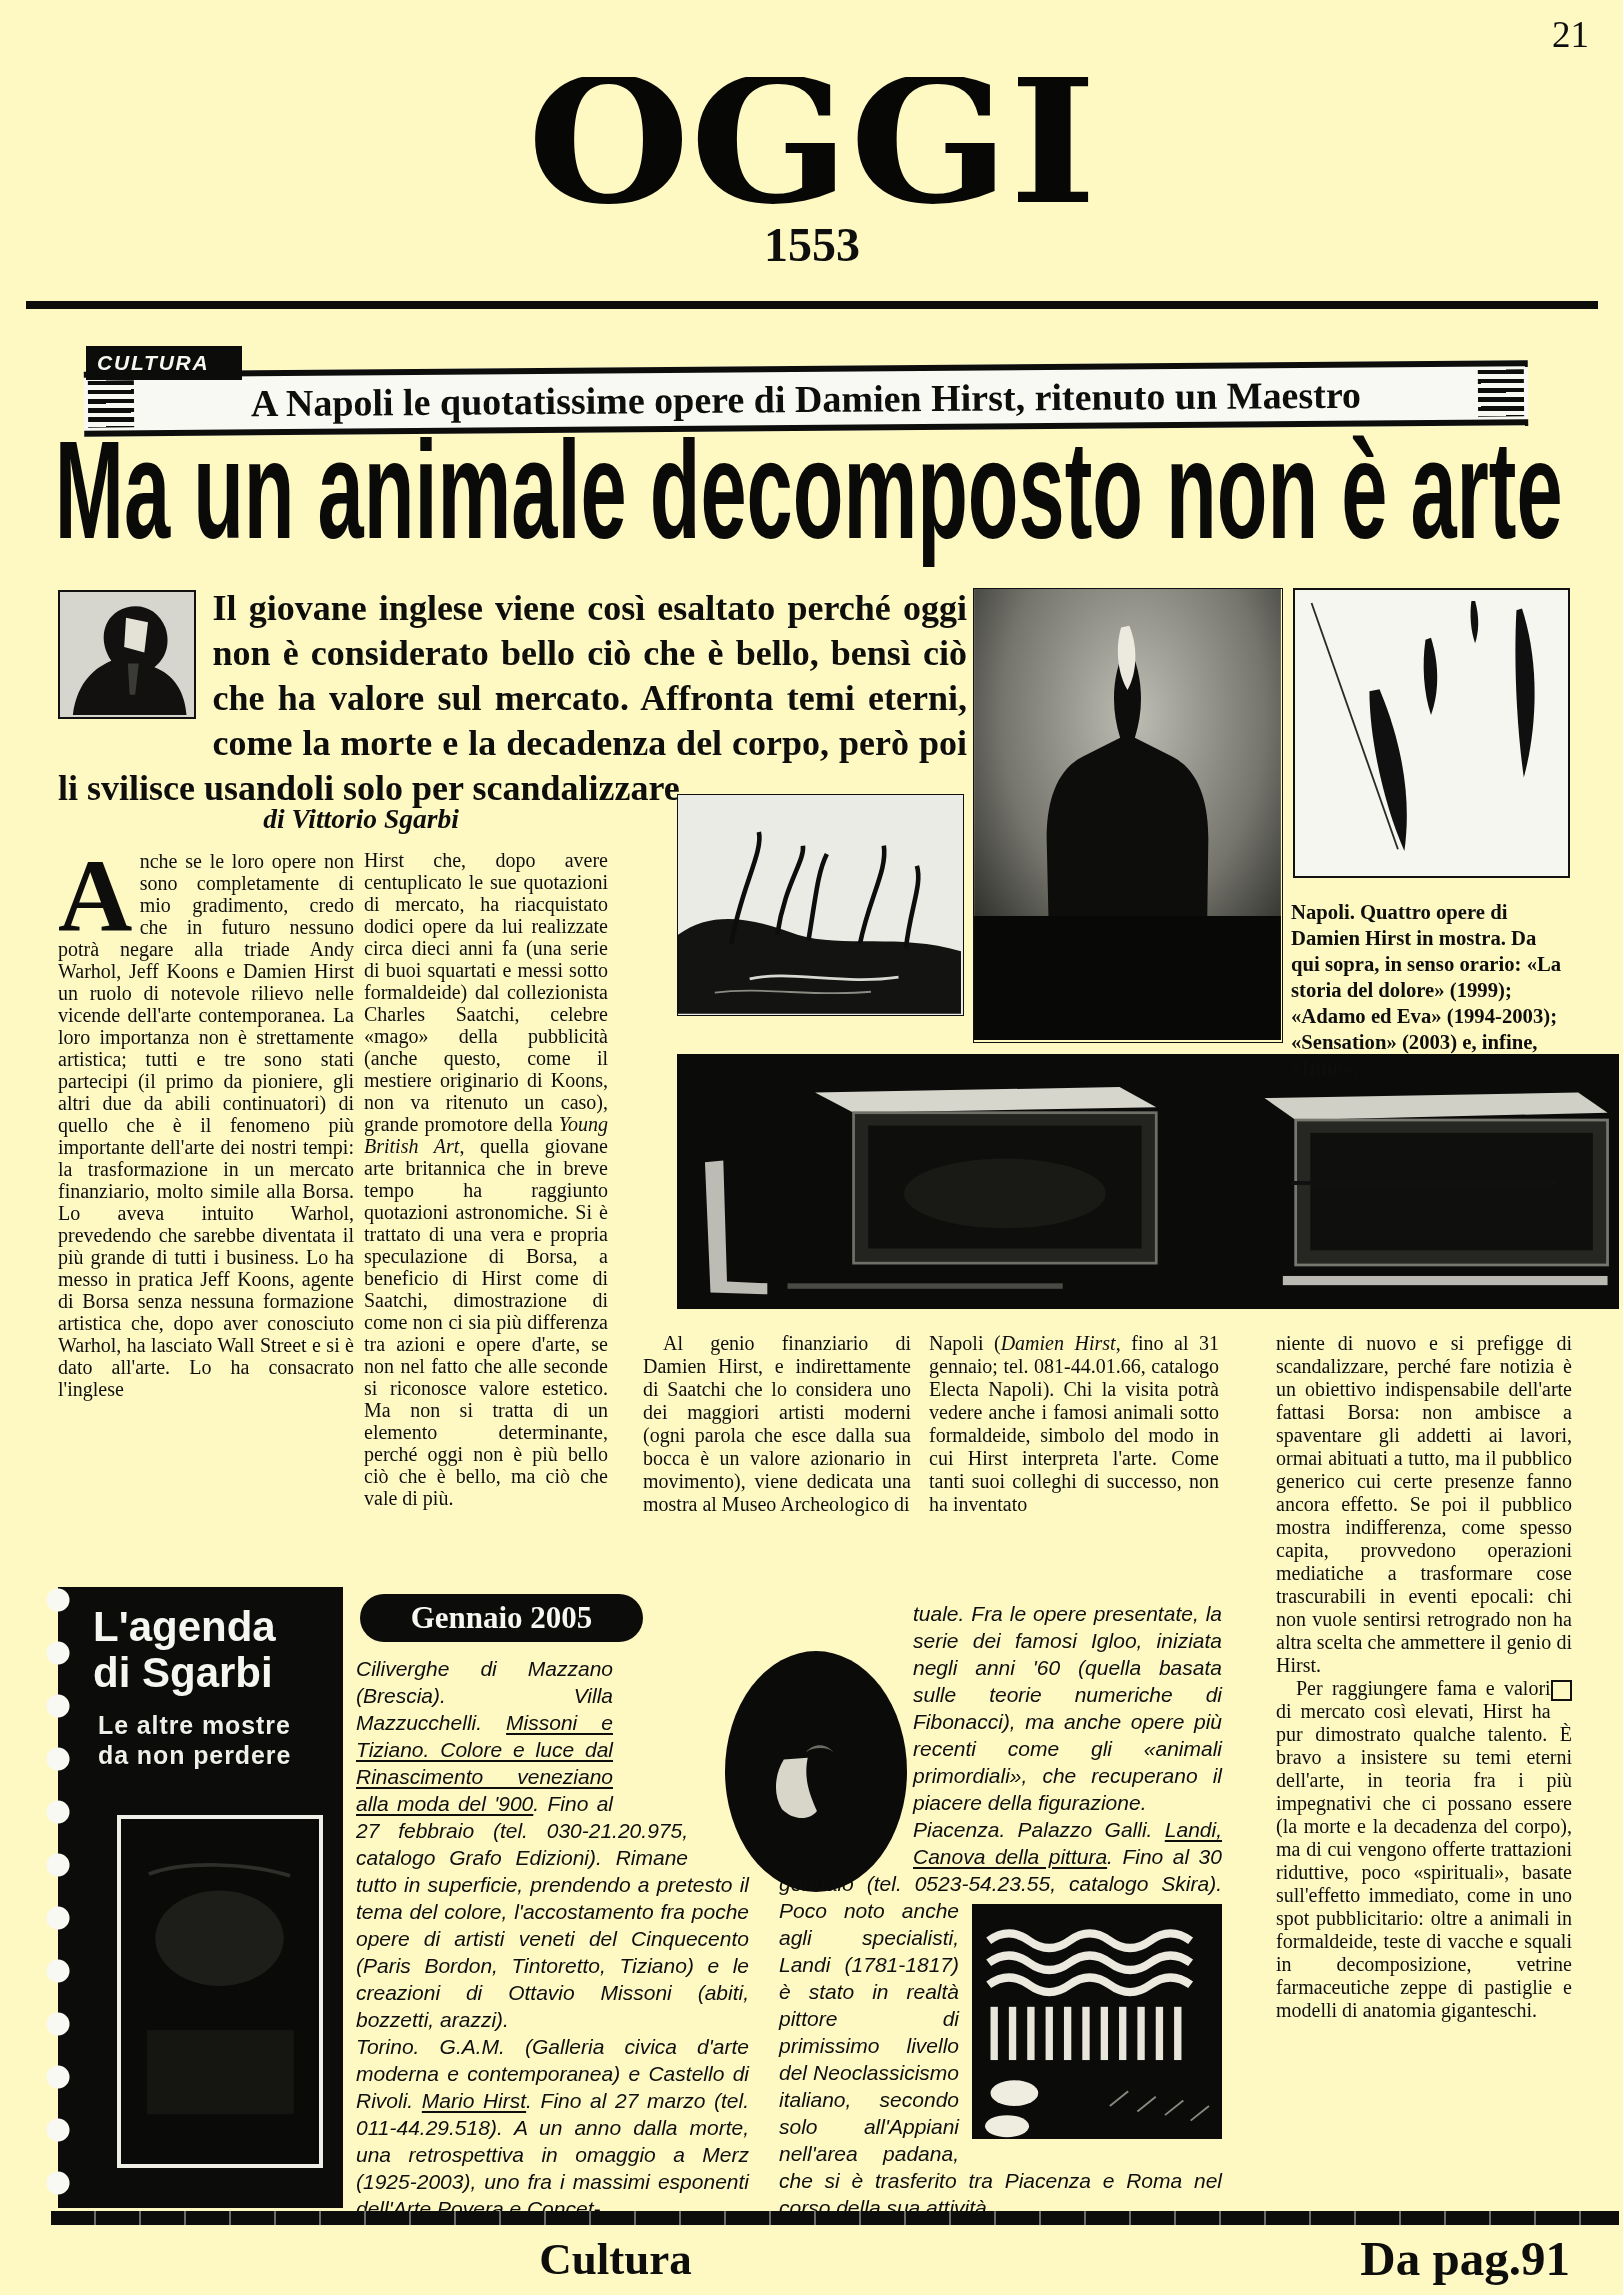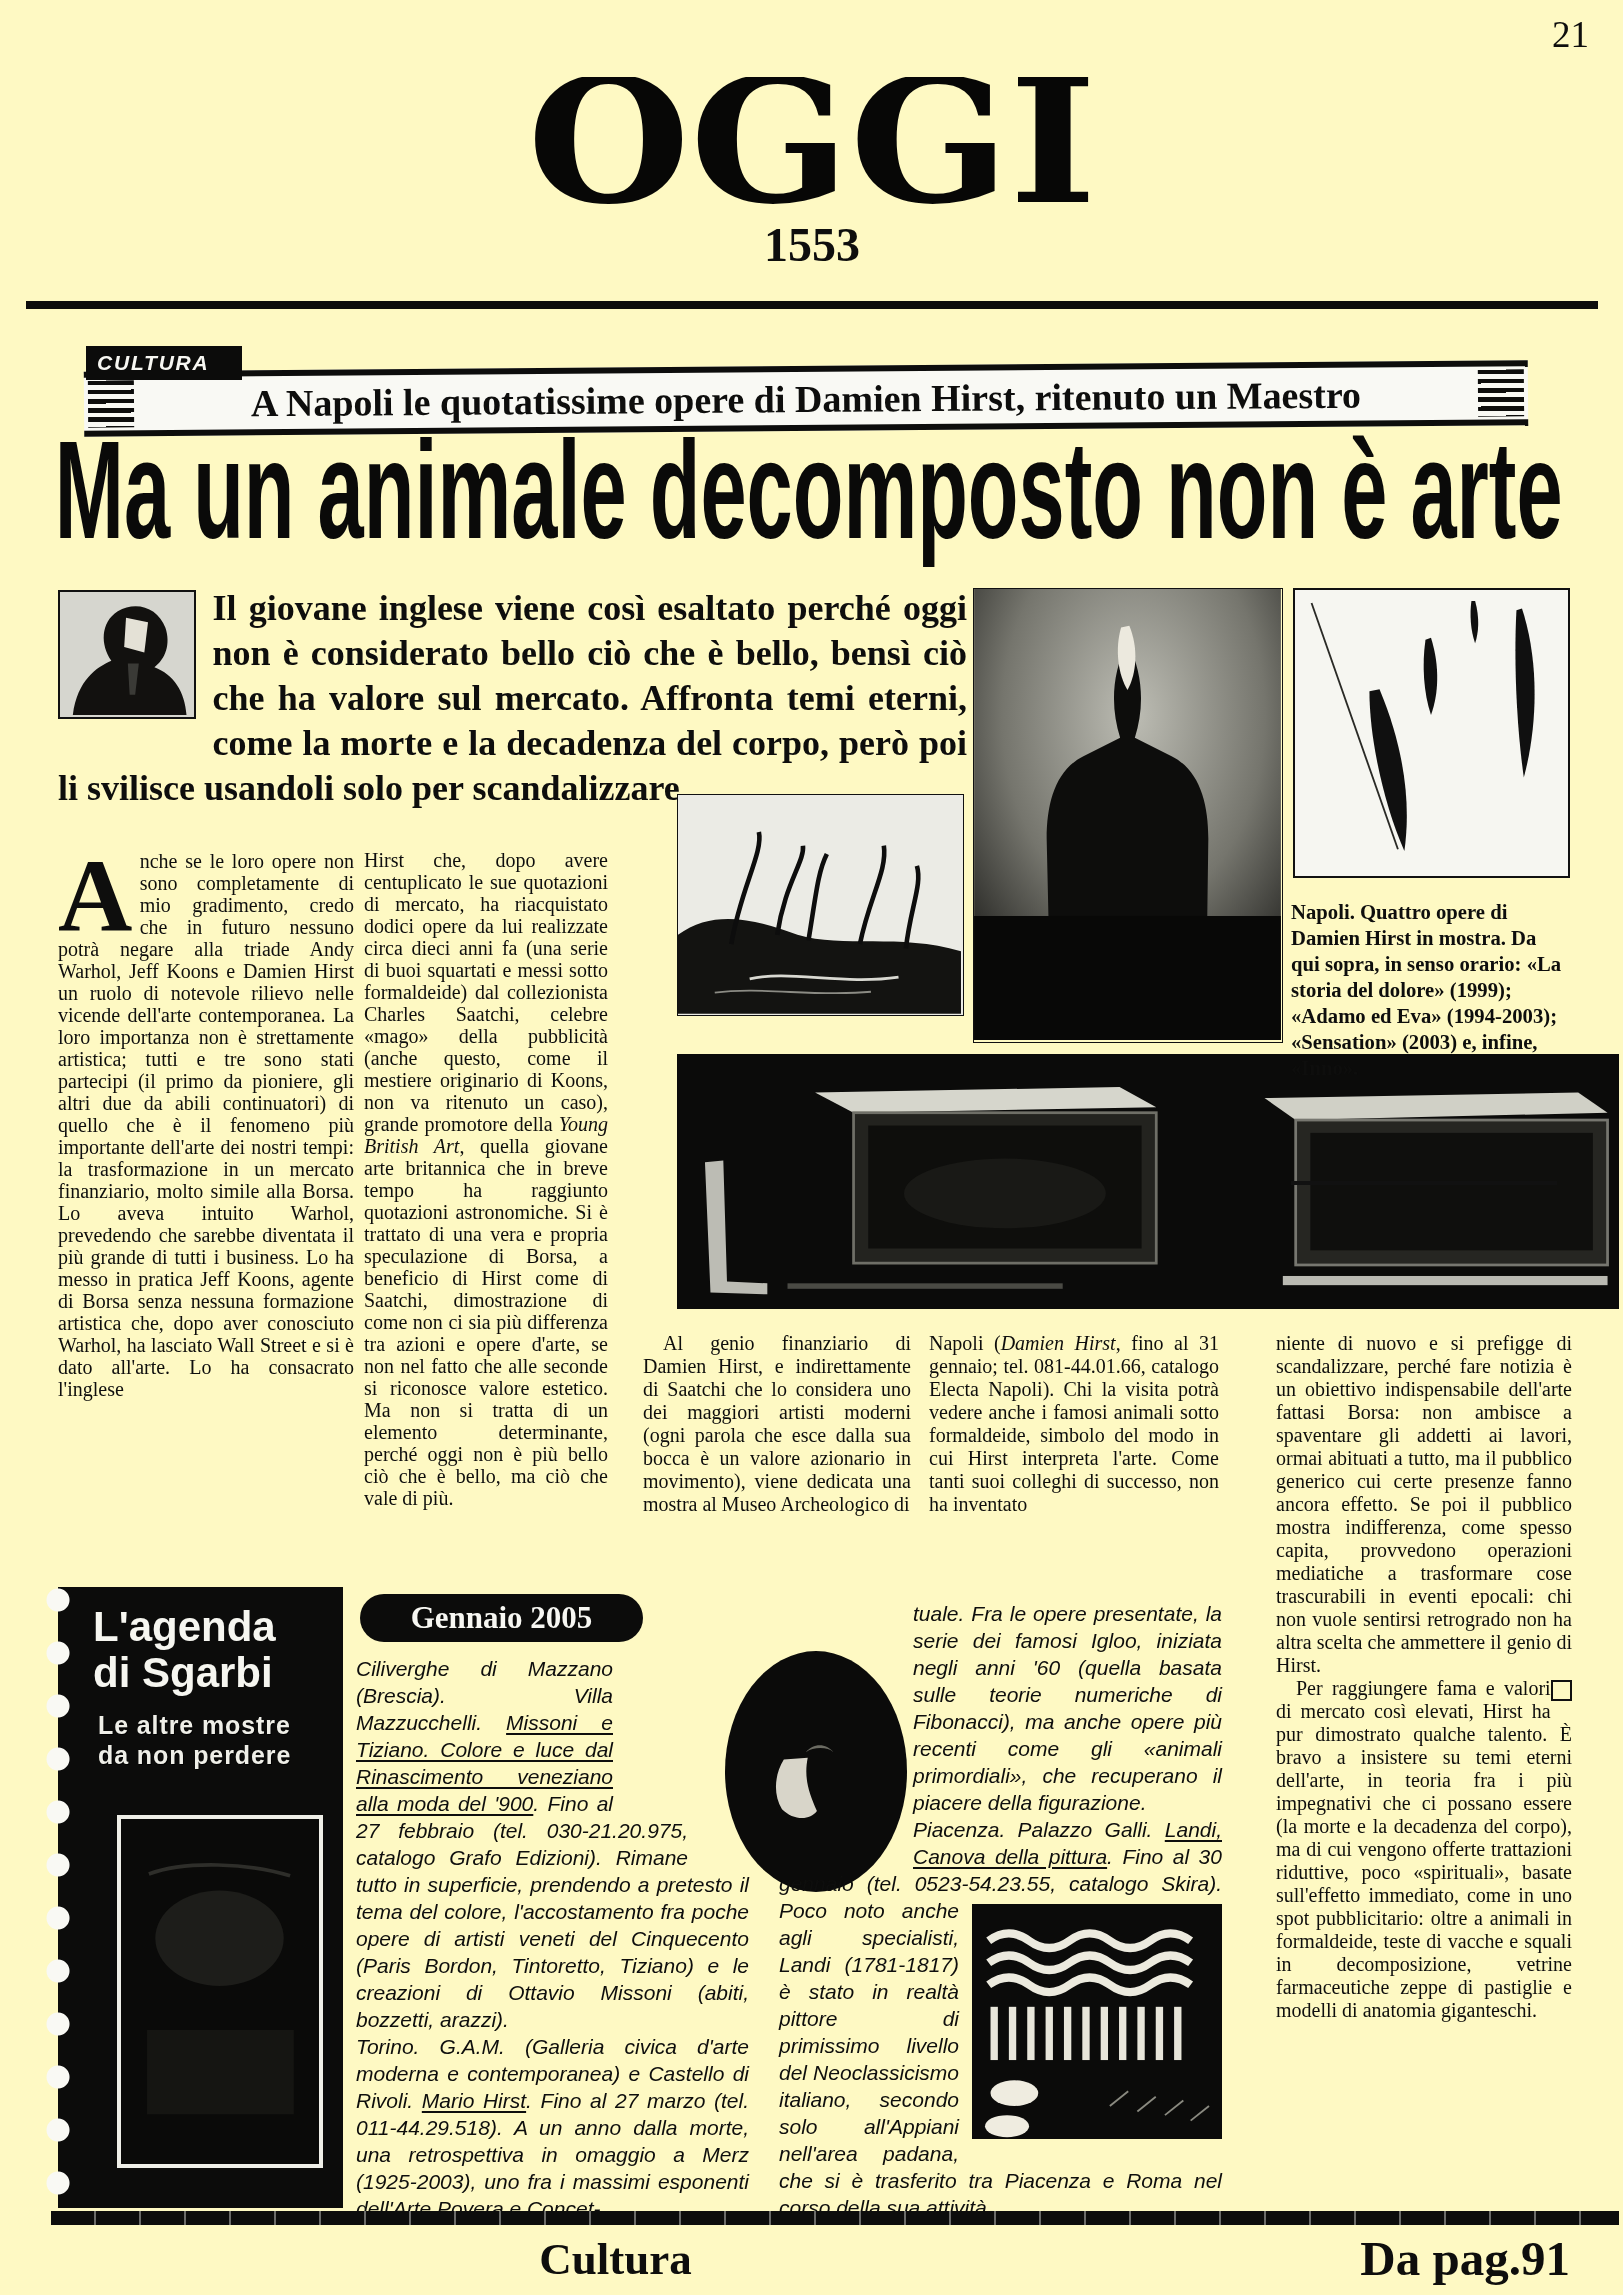--- a/index.html
+++ b/index.html
@@ -107,20 +107,21 @@
     <div class="lead-photo">
       <svg width="132" height="123" viewBox="0 0 144 134">
         <rect width="144" height="134" fill="#d6d6cf"></rect>
         <path d="M14,134 C19,96 40,82 56,75 C44,58 44,33 63,21 C83,9 107,17 115,39 C121,57 115,73 103,82 C124,90 136,108 138,134 Z" fill="#12110f"></path>
         <polygon points="72,28 96,33 92,66 70,60" fill="#e4e1d6"></polygon>
         <polygon points="74,78 86,78 82,112 76,112" fill="#3a3a36"></polygon>
       </svg>
     </div>
     <span>Il giovane inglese viene così esaltato perché oggi non è considerato bello ciò che è bello, bensì ciò che ha valore sul mercato. Affronta temi eterni, come la morte e la decadenza del corpo, però poi li svilisce usandoli solo per scandalizzare</span>
   </div>
+  <div class="abs byline">di Vittorio Sgarbi</div>
 
   <div class="abs photo torso-photo">
     <svg width="307" height="451" viewBox="0 0 334 491">
       <defs>
         <radialGradient id="tg" cx="52%" cy="28%" r="78%">
           <stop offset="0" stop-color="#bdbdb4"></stop>
             <stop offset="0.55" stop-color="#75756d"></stop>
             <stop offset="1" stop-color="#161614"></stop>
         </radialGradient>
       </defs>

